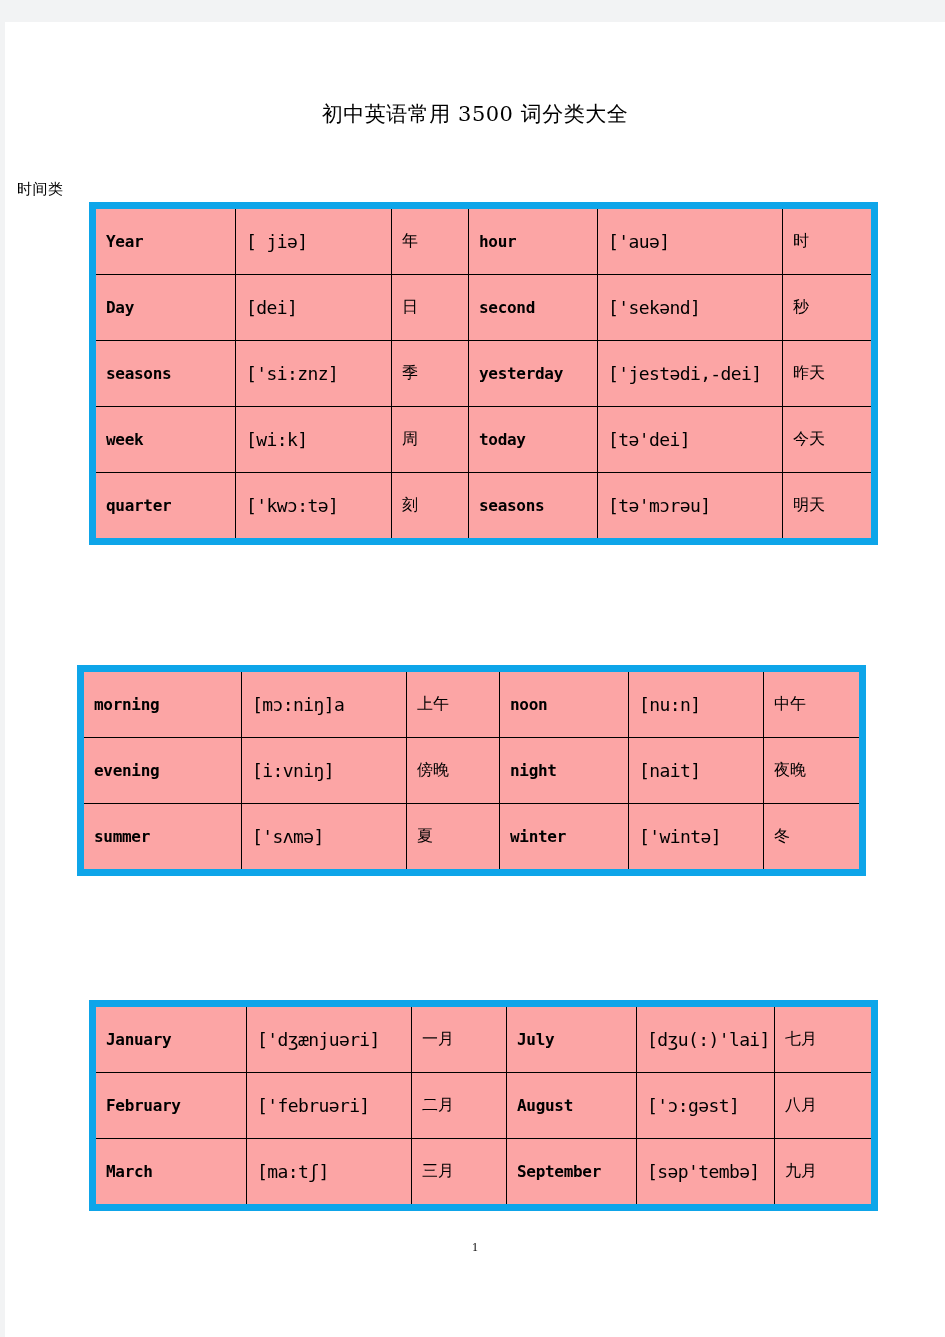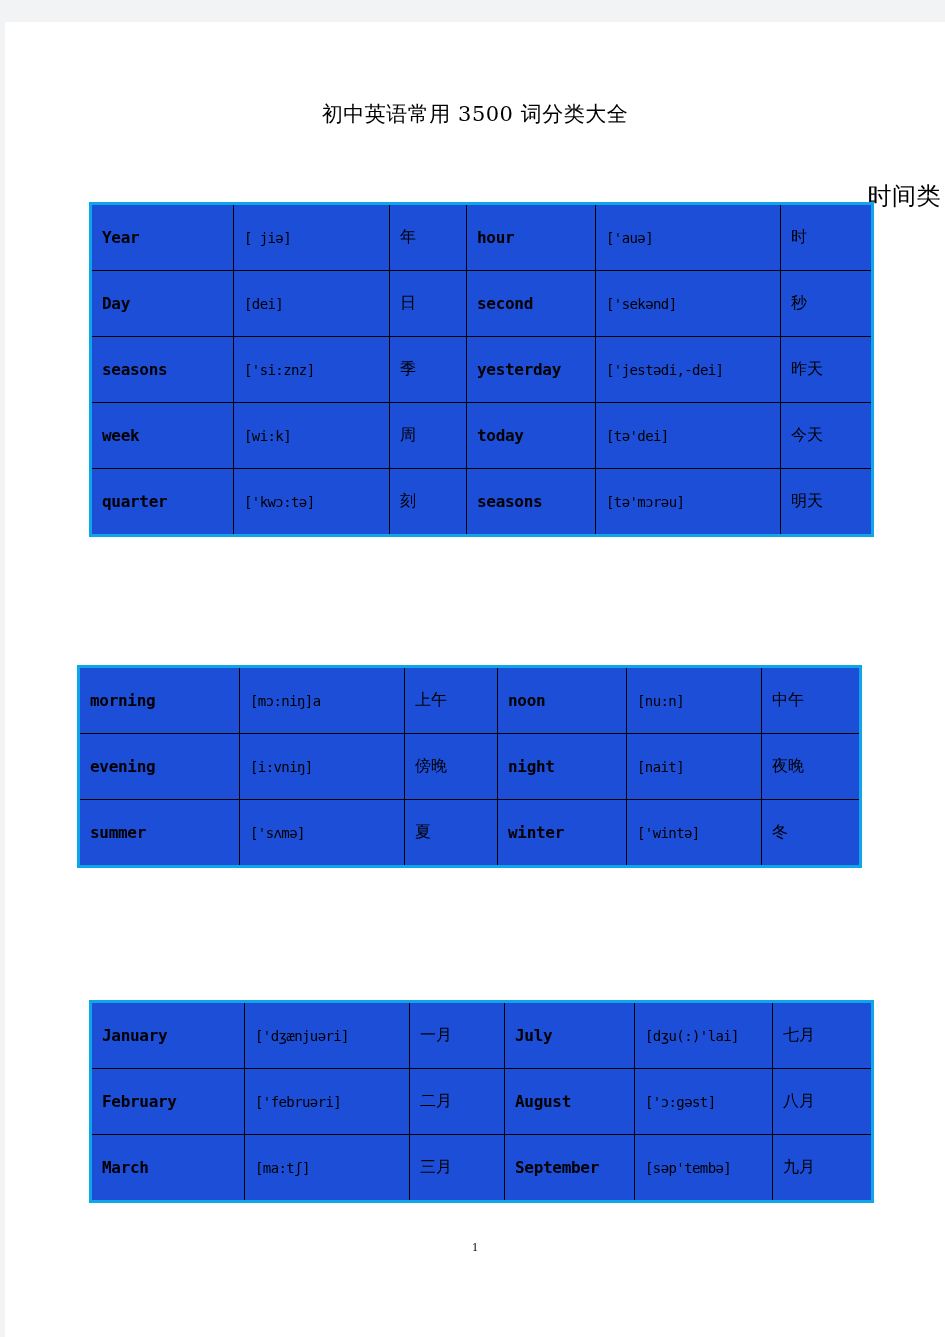--- a/index.html
+++ b/index.html
@@ -26,53 +26,53 @@
     margin: 16px;
     padding-top: 62px;
     text-align: center;
     font-family: "DejaVu Serif", "Liberation Serif", serif;
     font-size: 21px;
     font-weight: normal;
     color: #000;
     letter-spacing: 0.5px;
   }
   .doc-subtitle {
-    margin: 4px;
+    margin: 12px;
     padding-top: 36px;
-    text-align: right;
+    text-align: left;
     font-family: "DejaVu Serif", "Liberation Serif", serif;
-    font-size: 24px;
+    font-size: 15px;
     font-weight: normal;
     color: #000;
     letter-spacing: 0.5px;
   }
 
   table.vocab {
     border-collapse: collapse;
     table-layout: fixed;
-    border: 3px solid #0ea5e9;
-    background: #1d4ed8;
+    border: 7px solid #0ea5e9;
+    background: #fca5a5;
   }
   table.vocab td {
     border: 1px solid #000;
     padding: 0 10px;
     vertical-align: middle;
     overflow: hidden;
     white-space: nowrap;
     color: #000;
   }
   .word {
     font-family: "DejaVu Sans Mono", "Liberation Mono", monospace;
     font-size: 16px;
     font-weight: bold;
     letter-spacing: -0.3px;
   }
   .phon {
     font-family: "DejaVu Sans Mono", "Liberation Mono", monospace;
-    font-size: 14px;
+    font-size: 18px;
     font-weight: normal;
     letter-spacing: -0.6px;
   }
   .cn {
     font-family: "DejaVu Serif", "Liberation Serif", serif;
     font-size: 16px;
     font-weight: normal;
   }
 
   

